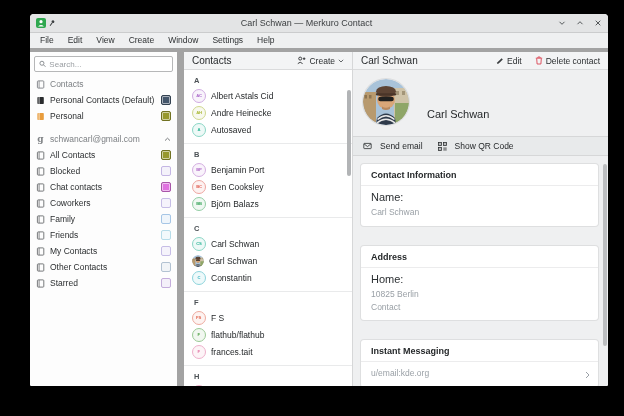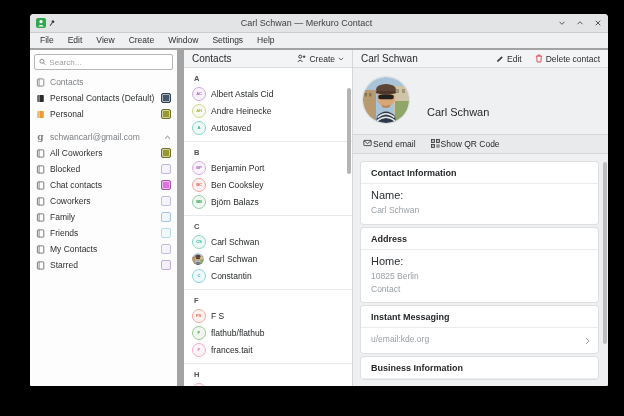--- a/index.html
+++ b/index.html
@@ -10,21 +10,21 @@
           box-shadow:0 0 0 1px rgba(0,0,0,.45),0 6px 18px rgba(0,0,0,.65)}
   
   .titlebar{height:18px;background:#e3e4e5;border-bottom:1px solid #cbcccd;display:flex;
             align-items:center;padding:0 6px;flex:none;gap:2px}
   .app-ic{width:10px;height:10px;flex:none;display:block}
   .pin-ic{width:8px;height:8px;flex:none;display:block}
   .tb-title{flex:1;text-align:center;font-size:9px;color:#3c3f41;white-space:nowrap;overflow:hidden}
   .tb-ctrl{display:flex;gap:9px;align-items:center;flex:none}
   .tb-btn{width:9px;height:9px;display:flex;align-items:center;justify-content:center;cursor:default}
   
-  .menubar{height:15px;background:#eff0f1;border-bottom:2px solid #a3a3a3;display:flex;
+  .menubar{height:15px;background:#eff0f1;border-bottom:4px solid #a3a3a3;display:flex;
            align-items:center;padding:0 3px;flex:none}
   .menu-item{padding:0 7px;font-size:8.5px;color:#2e3133;line-height:15px}
   
   .content{flex:1;display:flex;min-height:0;background:#fff}
   .sidebar{width:147px;flex:none;border-right:7px solid #a3a3a3;background:#fdfdfd;overflow:hidden}
   .search-wrap{padding:4px 4px 2px 4px}
   .searchbox{height:14px;border:1px solid #b6b7b8;border-radius:2px;background:#fff;display:flex;
              align-items:center;padding:0 4px;gap:3px}
   .searchbox input{border:0;outline:0;background:transparent;font-size:8px;color:#333;width:100%;
                    font-family:"Liberation Sans",sans-serif;padding:0}
@@ -56,23 +56,23 @@
   
   .detail{flex:1;min-width:0;display:flex;flex-direction:column;background:#eff0f1;position:relative;overflow:hidden}
   .d-actions{margin-left:auto;display:flex;gap:13px;align-items:center}
   .d-act{display:flex;align-items:center;gap:3px;font-size:8.5px;color:#2b2e30;white-space:nowrap}
   .photo-row{height:66px;flex:none;display:flex;align-items:flex-start;padding-left:10px}
   .photo{width:46px;height:46px;border-radius:50%;overflow:hidden;flex:none;margin-top:9px;
          box-shadow:0 0 0 1px rgba(0,0,0,.08)}
   .photo-name{font-size:11px;color:#26292b;margin-left:18px;margin-top:38px}
   .action-bar{height:18px;background:#e8eaeb;border-top:1px solid #d6d7d8;border-bottom:1px solid #d6d7d8;
               display:flex;align-items:center;gap:15px;padding:0 10px;flex:none}
-  .abtn{display:flex;align-items:flex-start;gap:1px;font-size:8.5px;color:#26292b;white-space:nowrap}
+  .abtn{display:flex;align-items:center;gap:8px;font-size:8.5px;color:#26292b;white-space:nowrap}
   .cards{flex:1;overflow:hidden;padding:8px 10px 0 8px}
-  .card{background:#fff;border-radius:3px;margin-bottom:4px;box-shadow:0 0 0 1px rgba(0,0,0,.07)}
+  .card{background:#fff;border-radius:3px;margin-bottom:20px;box-shadow:0 0 0 1px rgba(0,0,0,.07)}
   .card-title{font-size:9px;font-weight:bold;color:#26292b;padding:6px 10px 5px;border-bottom:1px solid #ececed}
   .field{padding:5px 10px 7px;position:relative}
   .field-label{font-size:11px;color:#2b2f32;margin-bottom:3px}
   .field-val{font-size:8.5px;color:#9aa0a6;line-height:1.5}
   .field-chev{position:absolute;right:8px;top:50%;transform:translateY(-50%);display:flex}
   .right-scroll{position:absolute;right:1px;top:112px;width:4px;height:182px;background:#bcbec0;border-radius:2px}
 </style>
 </head>
 <body>
 
@@ -179,21 +179,21 @@
                 </svg>
               </span>
   </div>
             <div class="sb-row sb-item">
       <span class="sb-ic">
                 <svg width="9" height="9" viewBox="0 0 9 9" fill="none">
                   <rect x="1.4" y="0.9" width="6.4" height="7.2" rx="0.8" stroke="#6a6c6e" stroke-width="0.9"></rect>
                   <line x1="3.1" y1="0.9" x2="3.1" y2="8.1" stroke="#6a6c6e" stroke-width="0.8"></line>
                 </svg>
               </span>
-      <span>All Coworkers</span>
+      <span>All Contacts</span>
       <span class="sb-check" style="background:#97982d;border:1px solid #717222;box-shadow:inset 0 0 0 1px rgba(255,255,255,.55)"></span>
     </div>
             <div class="sb-row sb-item">
       <span class="sb-ic">
                 <svg width="9" height="9" viewBox="0 0 9 9" fill="none">
                   <rect x="1.4" y="0.9" width="6.4" height="7.2" rx="0.8" stroke="#6a6c6e" stroke-width="0.9"></rect>
                   <line x1="3.1" y1="0.9" x2="3.1" y2="8.1" stroke="#6a6c6e" stroke-width="0.8"></line>
                 </svg>
               </span>
       <span>Blocked</span>
@@ -241,20 +241,30 @@
     </div>
             <div class="sb-row sb-item">
       <span class="sb-ic">
                 <svg width="9" height="9" viewBox="0 0 9 9" fill="none">
                   <rect x="1.4" y="0.9" width="6.4" height="7.2" rx="0.8" stroke="#6a6c6e" stroke-width="0.9"></rect>
                   <line x1="3.1" y1="0.9" x2="3.1" y2="8.1" stroke="#6a6c6e" stroke-width="0.8"></line>
                 </svg>
               </span>
       <span>My Contacts</span>
       <span class="sb-check" style="border:1px solid #c6bde6;background:#f5f3fb"></span>
+    </div>
+            <div class="sb-row sb-item">
+      <span class="sb-ic">
+                <svg width="9" height="9" viewBox="0 0 9 9" fill="none">
+                  <rect x="1.4" y="0.9" width="6.4" height="7.2" rx="0.8" stroke="#6a6c6e" stroke-width="0.9"></rect>
+                  <line x1="3.1" y1="0.9" x2="3.1" y2="8.1" stroke="#6a6c6e" stroke-width="0.8"></line>
+                </svg>
+              </span>
+      <span>Other Contacts</span>
+      <span class="sb-check" style="border:1px solid #b2c2d2;background:#f1f4f7"></span>
     </div>
             <div class="sb-row sb-item">
       <span class="sb-ic">
                 <svg width="9" height="9" viewBox="0 0 9 9" fill="none">
                   <rect x="1.4" y="0.9" width="6.4" height="7.2" rx="0.8" stroke="#6a6c6e" stroke-width="0.9"></rect>
                   <line x1="3.1" y1="0.9" x2="3.1" y2="8.1" stroke="#6a6c6e" stroke-width="0.8"></line>
                 </svg>
               </span>
       <span>Starred</span>
       <span class="sb-check" style="border:1px solid #c4addc;background:#f4f0f9"></span>

